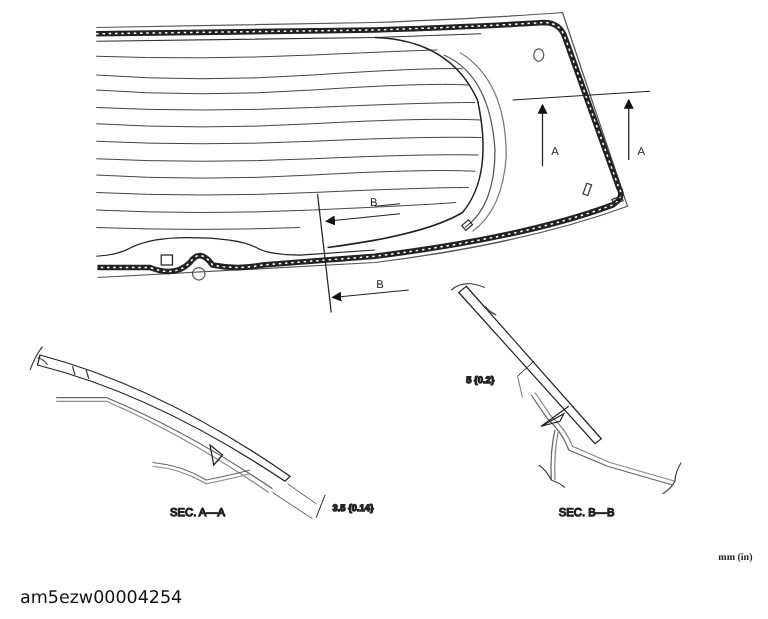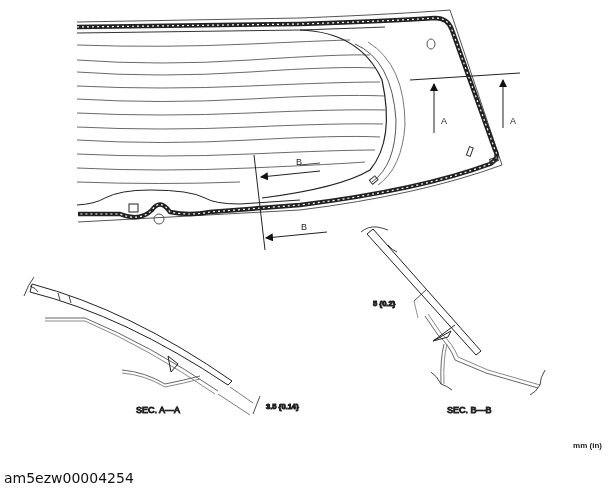--- a/index.html
+++ b/index.html
@@ -1,21 +1,21 @@
 <!DOCTYPE html>
 <html><head>
 <meta charset="utf-8">
 <style>
   html, body { margin: 0; padding: 0; background: #ffffff; }
   body { width: 614px; height: 495px; position: relative; overflow: hidden; font-family: "Liberation Sans", sans-serif; }
   #diagram { position: absolute; left: 0; top: 0; width: 614px; height: 440px; }
   .lbl { font-family: "Liberation Sans", sans-serif; fill: #222; }
   .lbl-bold { font-family: "Liberation Sans", sans-serif; font-weight: bold; fill: #222; }
-  #units { position: absolute; right: 12px; top: 441px; font-size: 8px; font-weight: bold; color: #222; font-family: Liberation Sans, sans-serif; }
-  #figure-id { position: absolute; left: 4px; top: 470px; font-size: 14px; color: #111; font-family: "DejaVu Sans", sans-serif; }
+  #units { position: absolute; right: 12px; top: 441px; font-size: 8px; font-weight: bold; color: #222; font-family: Liberation Serif, serif; }
+  #figure-id { position: absolute; left: 16px; top: 470px; font-size: 14px; color: #111; font-family: "DejaVu Sans", sans-serif; }
 </style>
 </head>
 <body>
 
 <svg id="diagram" viewBox="0 0 614 440" xmlns="http://www.w3.org/2000/svg">
   <defs>
     <pattern id="hatch" patternUnits="userSpaceOnUse" width="5" height="5" patternTransform="rotate(45)">
       <line x1="0" y1="0" x2="0" y2="5" stroke="#222" stroke-width="1.4"></line>
     </pattern>
     <marker id="arrowhead" markerWidth="8" markerHeight="8" refX="7" refY="4" orient="auto" markerUnits="userSpaceOnUse">

